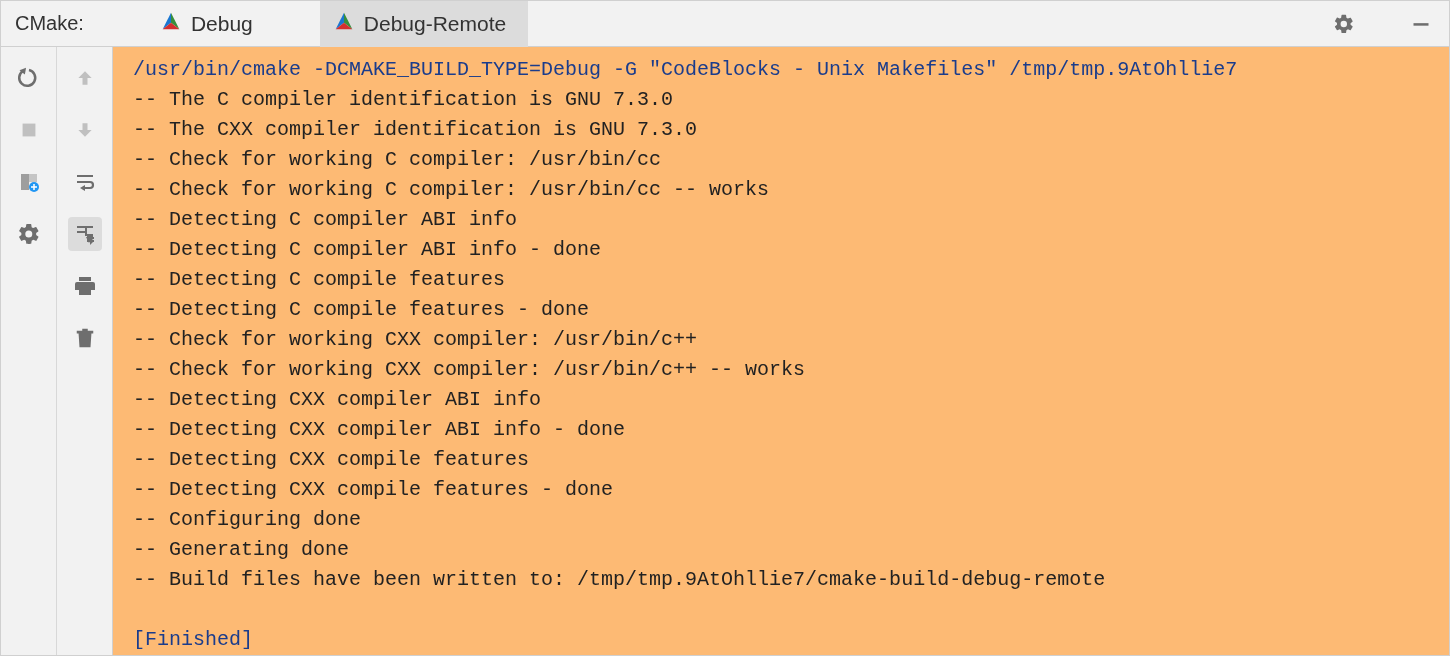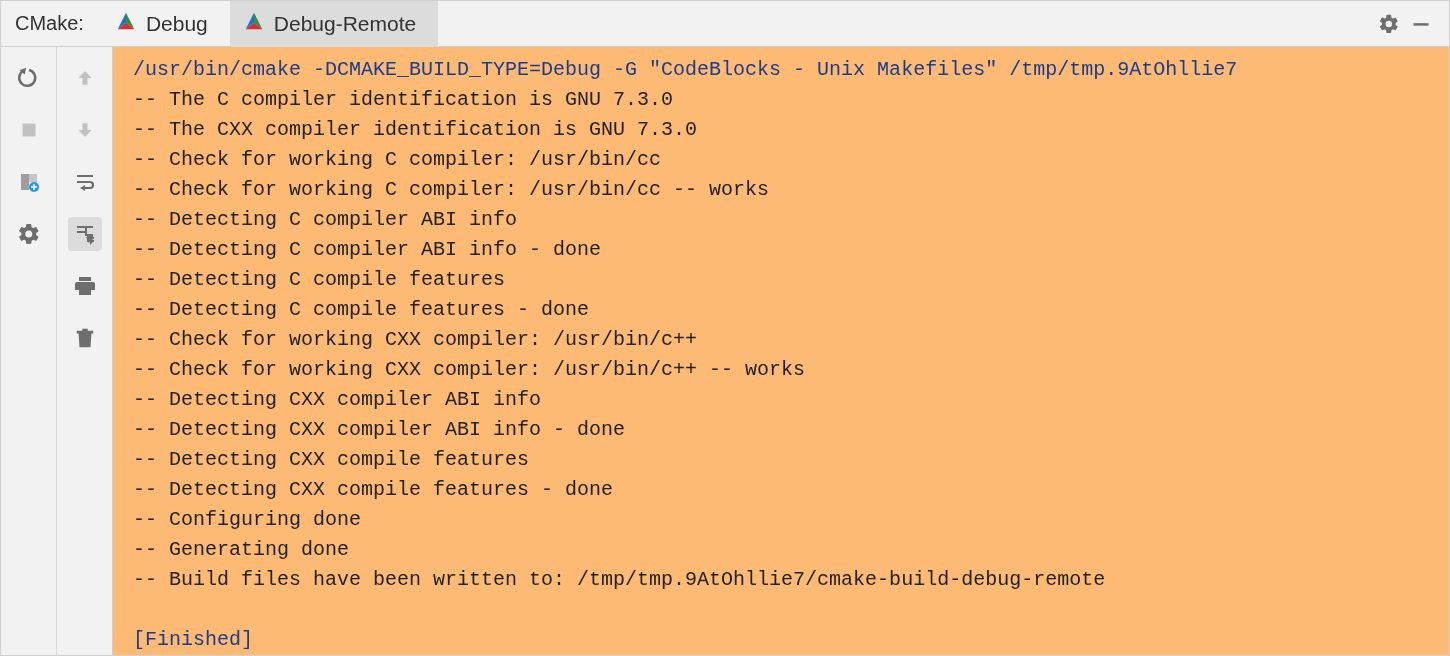--- a/index.html
+++ b/index.html
@@ -15,20 +15,21 @@
     overflow: hidden;
     border: 1px solid #d0d0d0;
   }
   .header {
     height: 46px;
     background: #f2f2f2;
     border-bottom: 1px solid #d0d0d0;
     display: flex;
     align-items: center;
     padding: 0 12px 0 14px;
+    gap: 45px;
   }
   .header-title {
     font-size: 20px;
     color: #333;
     margin-right: 18px;
   }
   .tab {
     display: flex;
     align-items: center;
     height: 46px;

